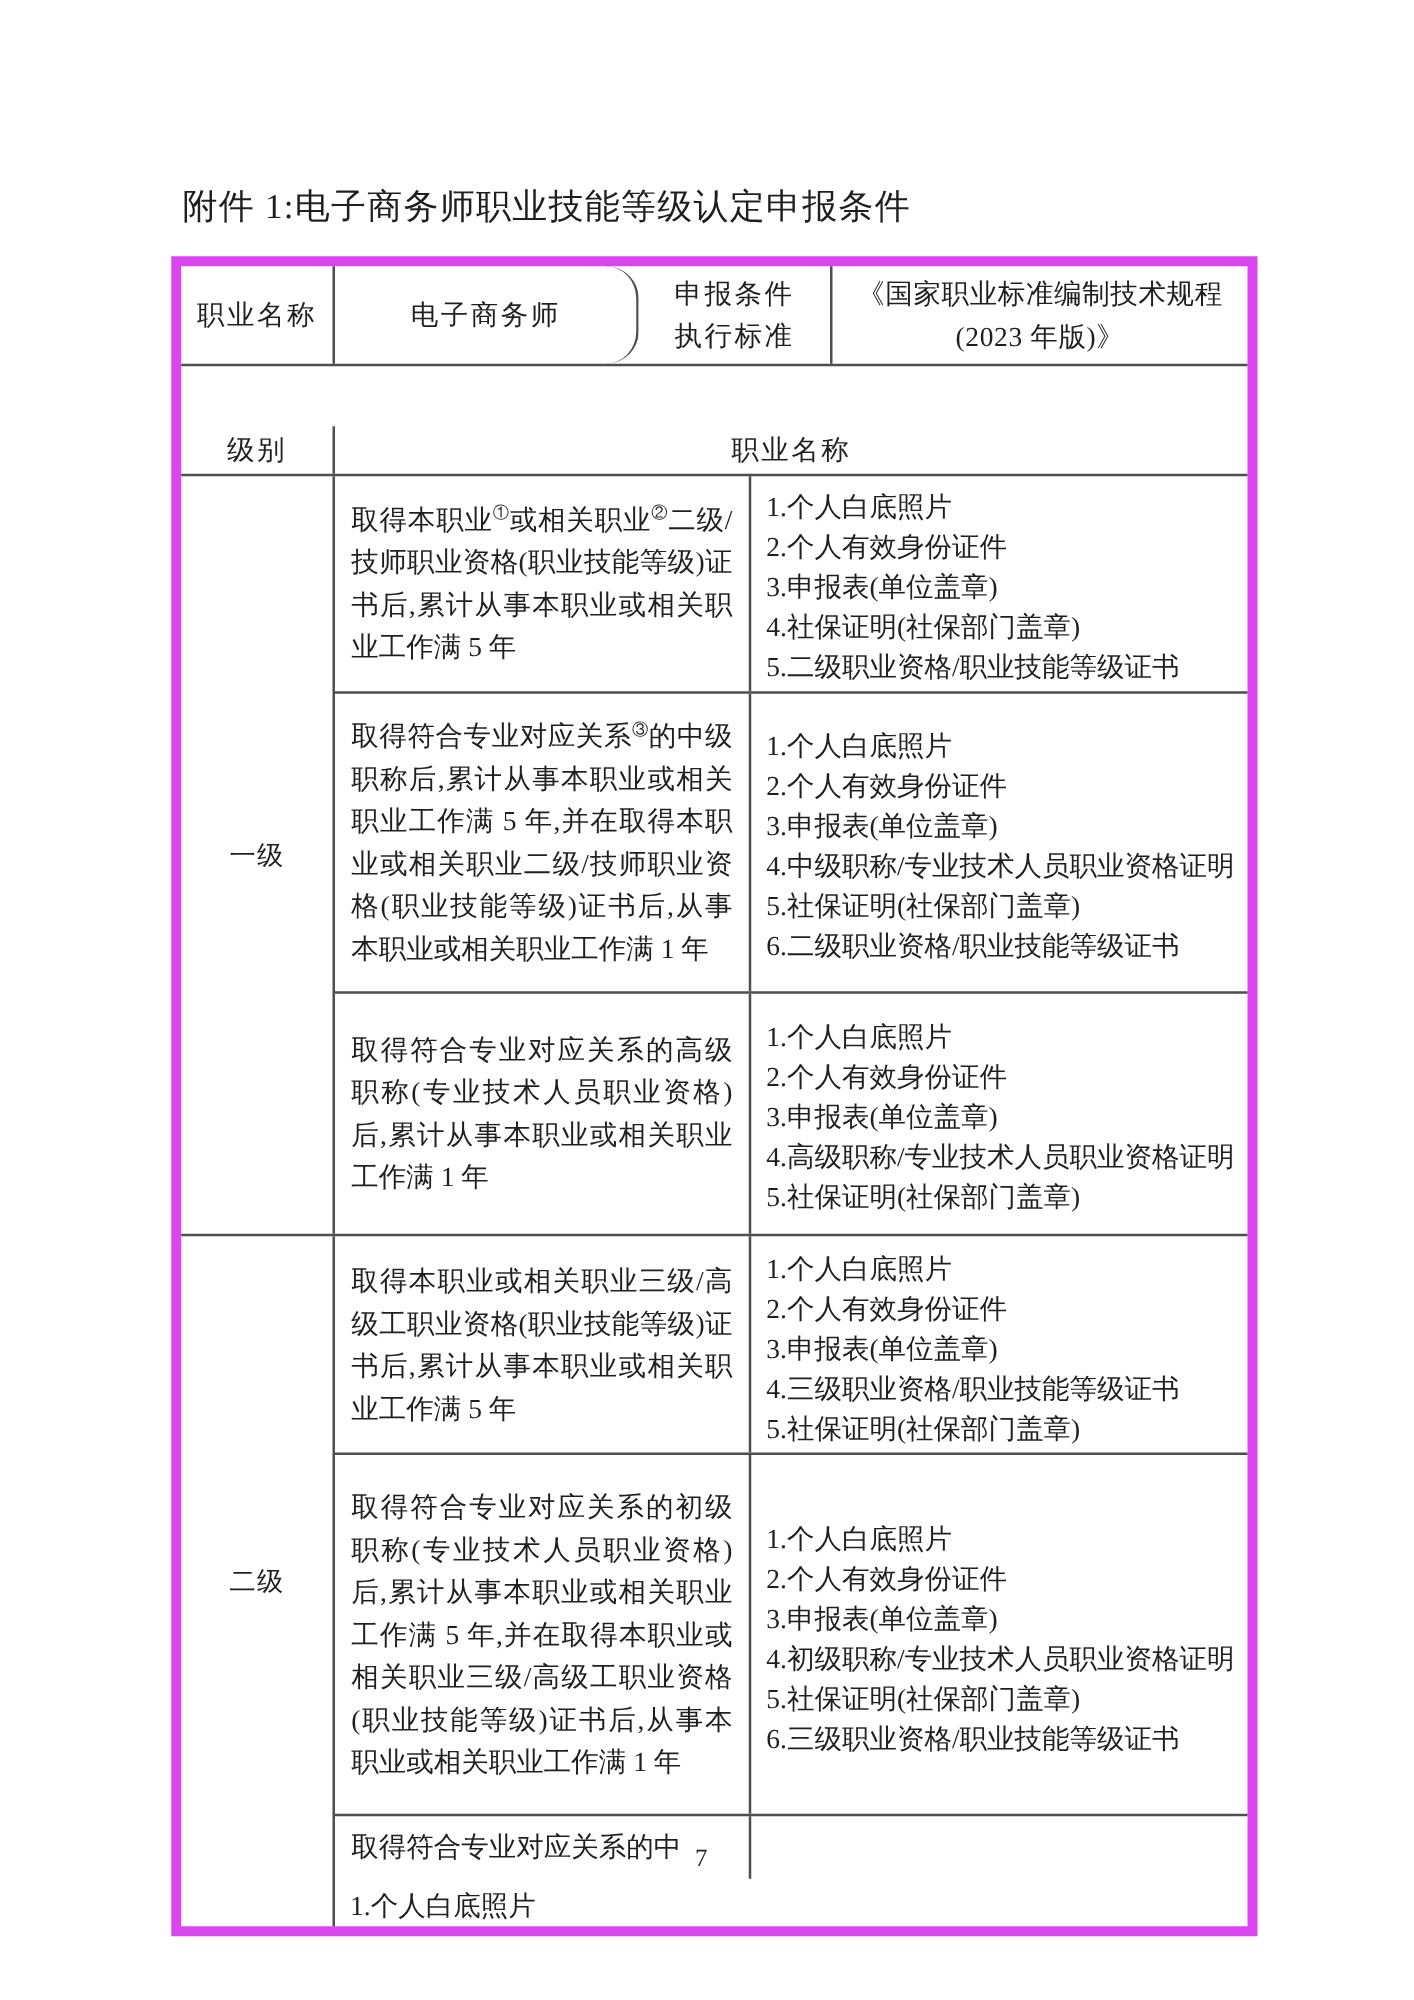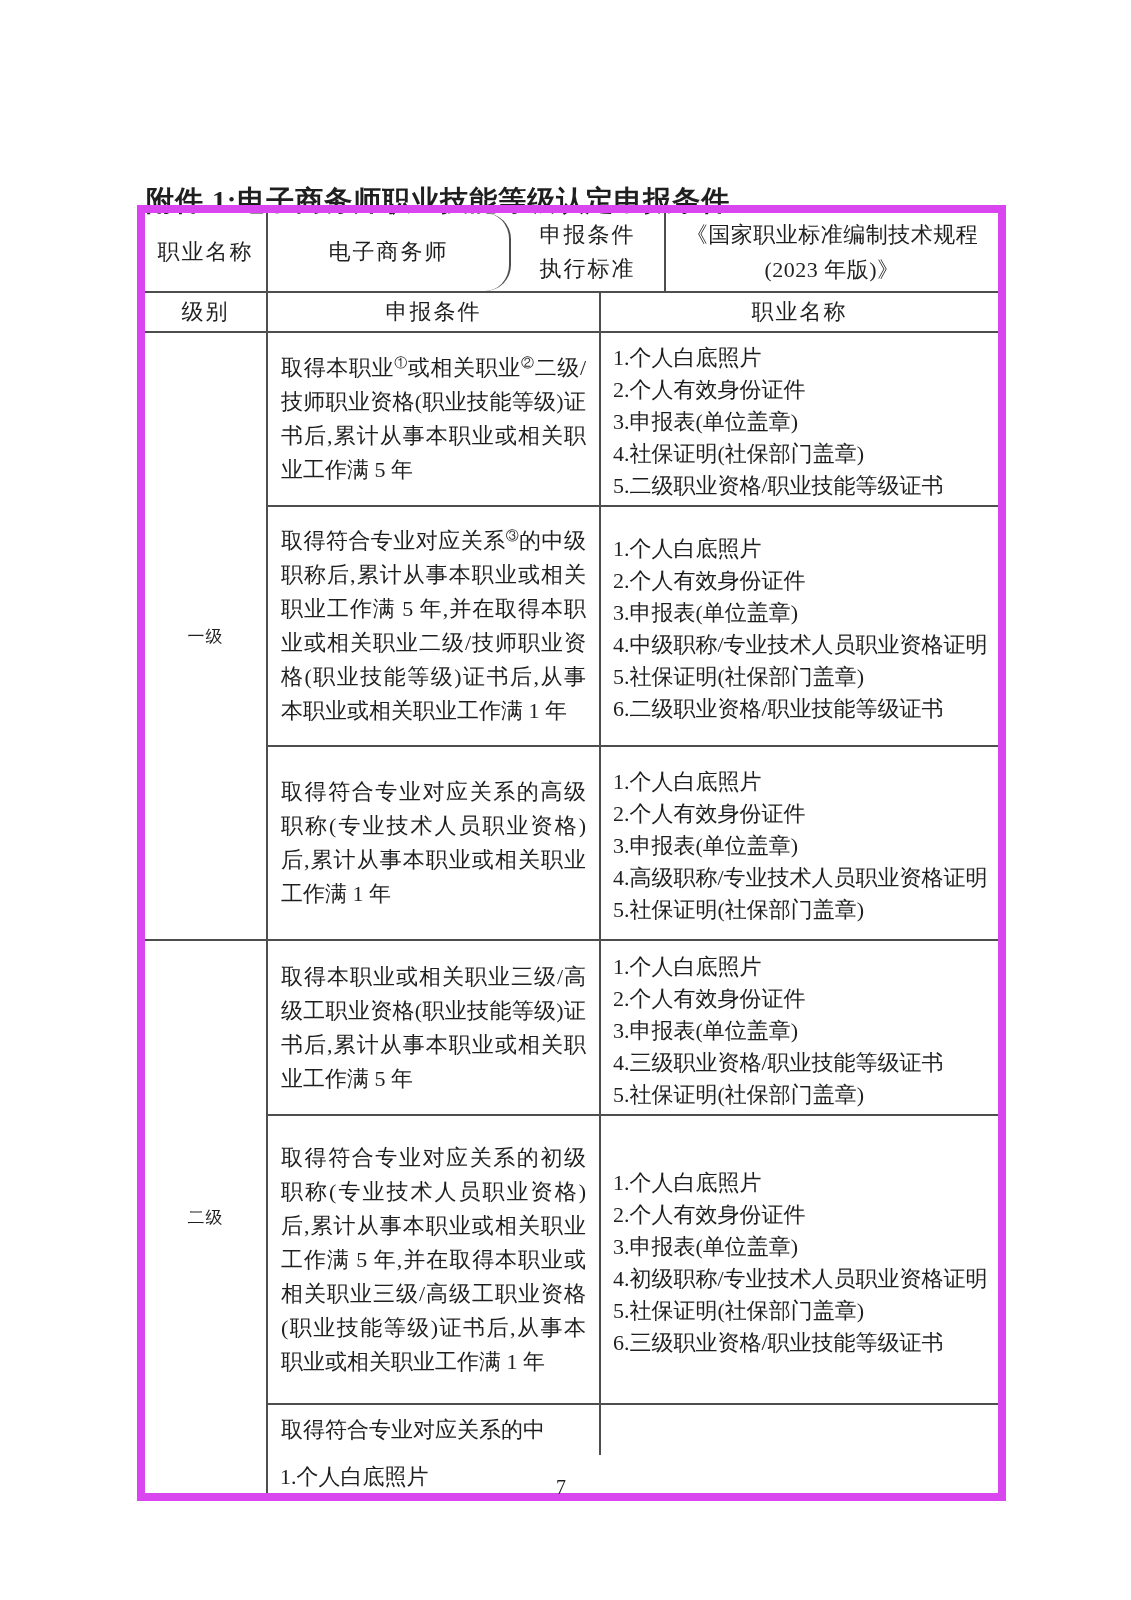--- a/index.html
+++ b/index.html
@@ -13,24 +13,23 @@
     width: 1131px;
     height: 1600px;
     background: #ffffff;
     overflow: hidden;
   }
   .doc-title {
     position: absolute;
     left: 146px;
     top: 146px;
     font-size: 28px;
-    font-weight: 700;
+    font-weight: 400;
     letter-spacing: 1px;
     white-space: nowrap;
-    margin-top: 36px;
   }
   .doc-table {
     position: absolute;
     left: 137px;
     top: 205px;
     width: 869px;
     border: 8px solid #d946ef;
     font-size: 22px;
   }
   .trow { display: flex; border-bottom: 2px solid #4e4e4e; }
@@ -44,35 +43,35 @@
   .bordr { border-right: 2px solid #4e4e4e; }
 
   
   .row1 { min-height: 78px; }
   .row1 .c1 { width: 123px; }
   .row1 .c2 { width: 243px; border-radius: 26px; }
   .row1 .c3 { width: 155px; padding: 4px 26px; line-height: 34px; }
   .row1 .c4 { flex: 1; padding: 4px 0; line-height: 35px; letter-spacing: 0.5px; }
 
   
-  .row2 { min-height: 40px; }
+  .row2 { min-height: 40px; margin-top: 48px; }
   .row2 .c1 { width: 123px; }
   .row2 .c2 { width: 333px; }
   .row2 .c3 { flex: 1; }
 
   
   .group { display: flex; }
   .group + .group { border-top: 2px solid #4e4e4e; }
   .level-cell {
     width: 123px;
     border-right: 2px solid #4e4e4e;
     display: flex;
     align-items: center;
     justify-content: center;
-    font-size: 17px;
+    font-size: 21px;
     letter-spacing: 1px;
   }
   .rows { flex: 1; display: flex; flex-direction: column; }
   .subrow { display: flex; }
   .subrow + .subrow { border-top: 2px solid #4e4e4e; }
   .cond-cell {
     width: 333px;
     border-right: 2px solid #4e4e4e;
     display: flex;
     align-items: center;
@@ -116,21 +115,20 @@
 
     <div class="trow row1">
       <div class="cell hcell bordr c1">职业名称</div>
       <div class="cell hcell bordr c2">电子商务师</div>
       <div class="cell hcell bordr c3">申报条件执行标准</div>
       <div class="cell hcell c4">《国家职业标准编制技术规程(2023 年版)》</div>
     </div>
 
     <div class="trow row2">
       <div class="cell hcell bordr c1">级别</div>
-      <div class="cell hcell bordr c2">申报条件</div>
       <div class="cell hcell c3">职业名称</div>
     </div>
 
     <div id="table-body">
         <div class="group">
           <div class="level-cell">一级</div>
           <div class="rows">
             <div class="subrow" style="min-height: 172px;">
               <div class="cell cond-cell">
                 <div class="cond-text">取得本职业<sup>①</sup>或相关职业<sup>②</sup>二级/技师职业资格(职业技能等级)证书后,累计从事本职业或相关职业工作满 5 年</div>

